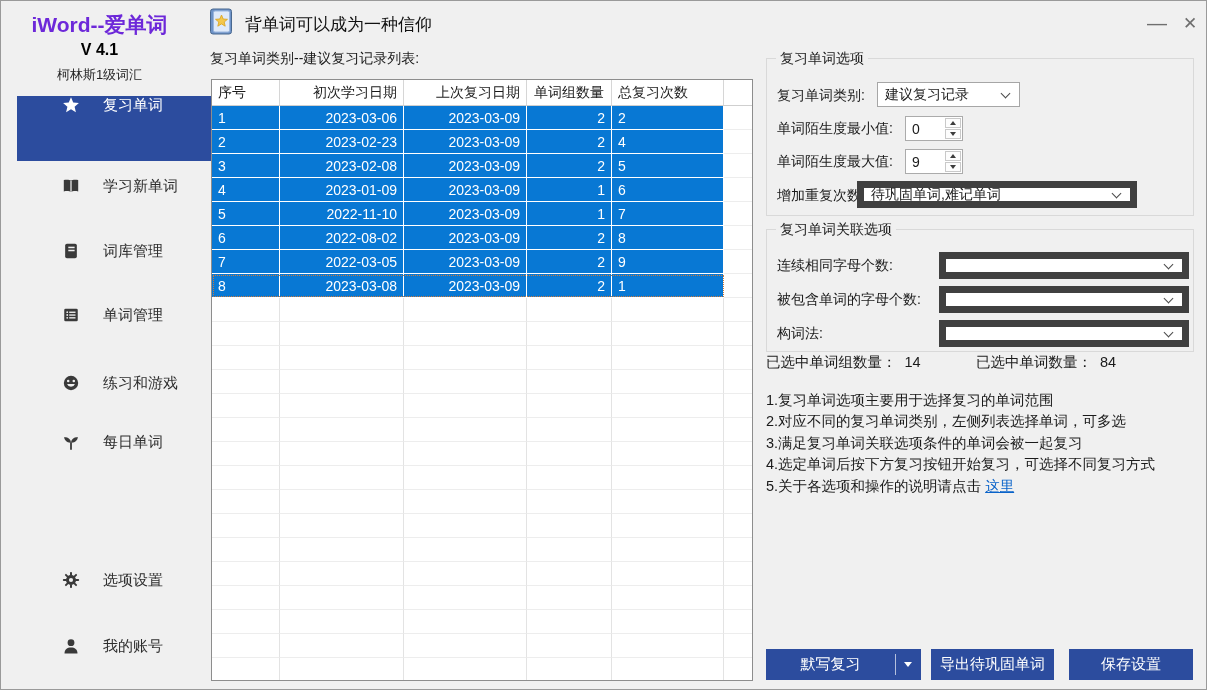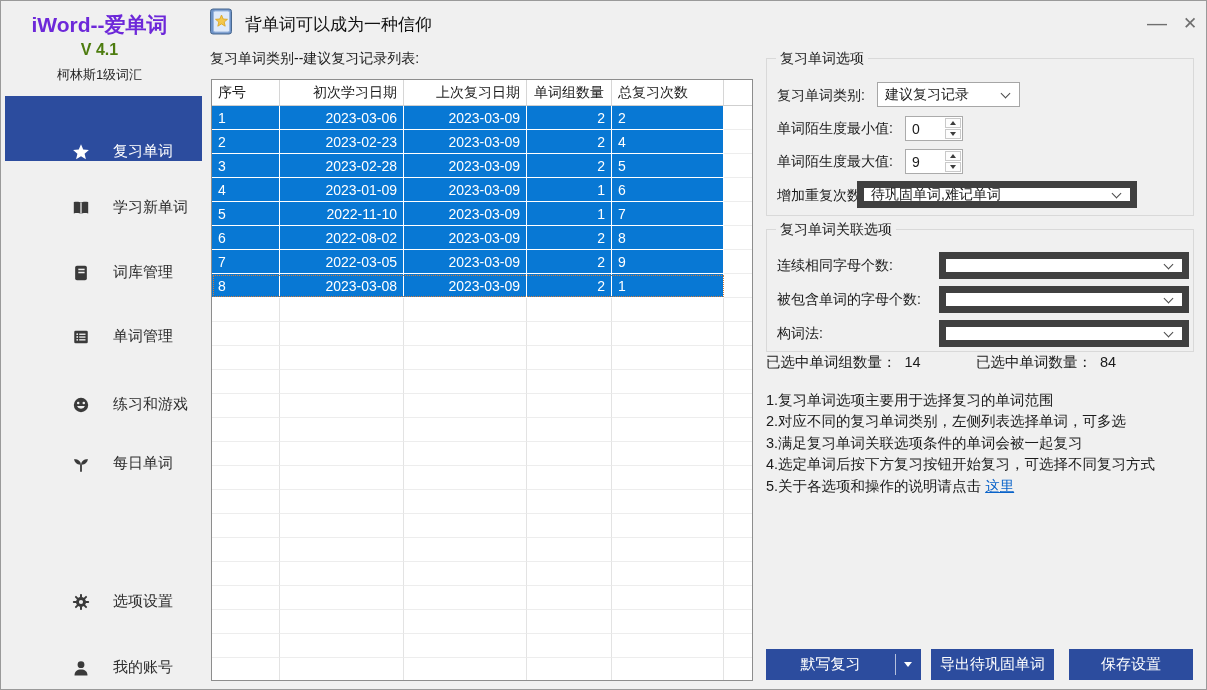--- a/index.html
+++ b/index.html
@@ -6,23 +6,23 @@
   html,body { width:1207px; height:690px; }
   body {
     position:relative; background:#f0f0f0; overflow:hidden;
     font-family:"Liberation Sans","DejaVu Sans",sans-serif; color:#1a1a1a;
   }
   .window { position:absolute; inset:0; border:1px solid #9a9a9a; }
 
   
   .sidebar { position:absolute; left:0; top:0; width:197px; height:690px; }
   .app-title   { position:absolute; top:10px; left:0; width:197px; text-align:center; color:#6d28d9; font-size:21px; font-weight:bold; }
-  .app-version { position:absolute; top:40px; left:0; width:197px; text-align:center; color:#4d7c0f; font-size:16px; font-weight:bold; }
+  .app-version { position:absolute; top:40px; left:0; width:197px; text-align:center; color:#000000; font-size:16px; font-weight:bold; }
   .app-lexicon { position:absolute; top:65px; left:0; width:197px; text-align:center; color:#1f1f1f; font-size:13px; }
-  .nav-item { position:absolute; left:4px; width:197px; height:40px; display:flex; align-items:flex-end; padding-left:67px; gap:23px; cursor:pointer; font-size:15px; color:#2d2d2d; }
+  .nav-item { position:absolute; left:16px; width:197px; height:40px; display:flex; align-items:flex-start; padding-left:45px; gap:23px; cursor:pointer; font-size:15px; color:#2d2d2d; }
   .nav-item svg { width:18px; height:18px; fill:#3a3a3a; flex:none; }
   .nav-item .ic-stroke { stroke:#3a3a3a; }
   .nav-item.active { top:95px; height:65px; background:#2c4c9e; color:#fff; }
   .nav-item.active svg { fill:#fff; }
   .n2 { top:176px; } .n3 { top:241px; } .n4 { top:305px; } .n5 { top:373px; } .n6 { top:432px; } .n7 { top:570px; } .n8 { top:636px; }
 
   
   .titlebar-icon { position:absolute; left:208px; top:7px; width:24px; height:27px; }
   .titlebar-text { position:absolute; left:244px; top:12px; font-size:17px; color:#111; white-space:nowrap; }
   .win-btn { position:absolute; top:8px; width:30px; height:28px; display:flex; align-items:center; justify-content:center; color:#6f6f6f; cursor:pointer; }
@@ -197,21 +197,21 @@
           <div class="td c0">2</div>
           <div class="td c1">2023-02-23</div>
           <div class="td c2">2023-03-09</div>
           <div class="td c3">2</div>
           <div class="td c4">4</div>
           <div class="td cf"></div>
         </div>
 
         <div class="tr sel">
           <div class="td c0">3</div>
-          <div class="td c1">2023-02-28</div>
+          <div class="td c1">2023-02-08</div>
           <div class="td c2">2023-03-09</div>
           <div class="td c3">2</div>
           <div class="td c4">5</div>
           <div class="td cf"></div>
         </div>
 
         <div class="tr sel">
           <div class="td c0">4</div>
           <div class="td c1">2023-01-09</div>
           <div class="td c2">2023-03-09</div>

